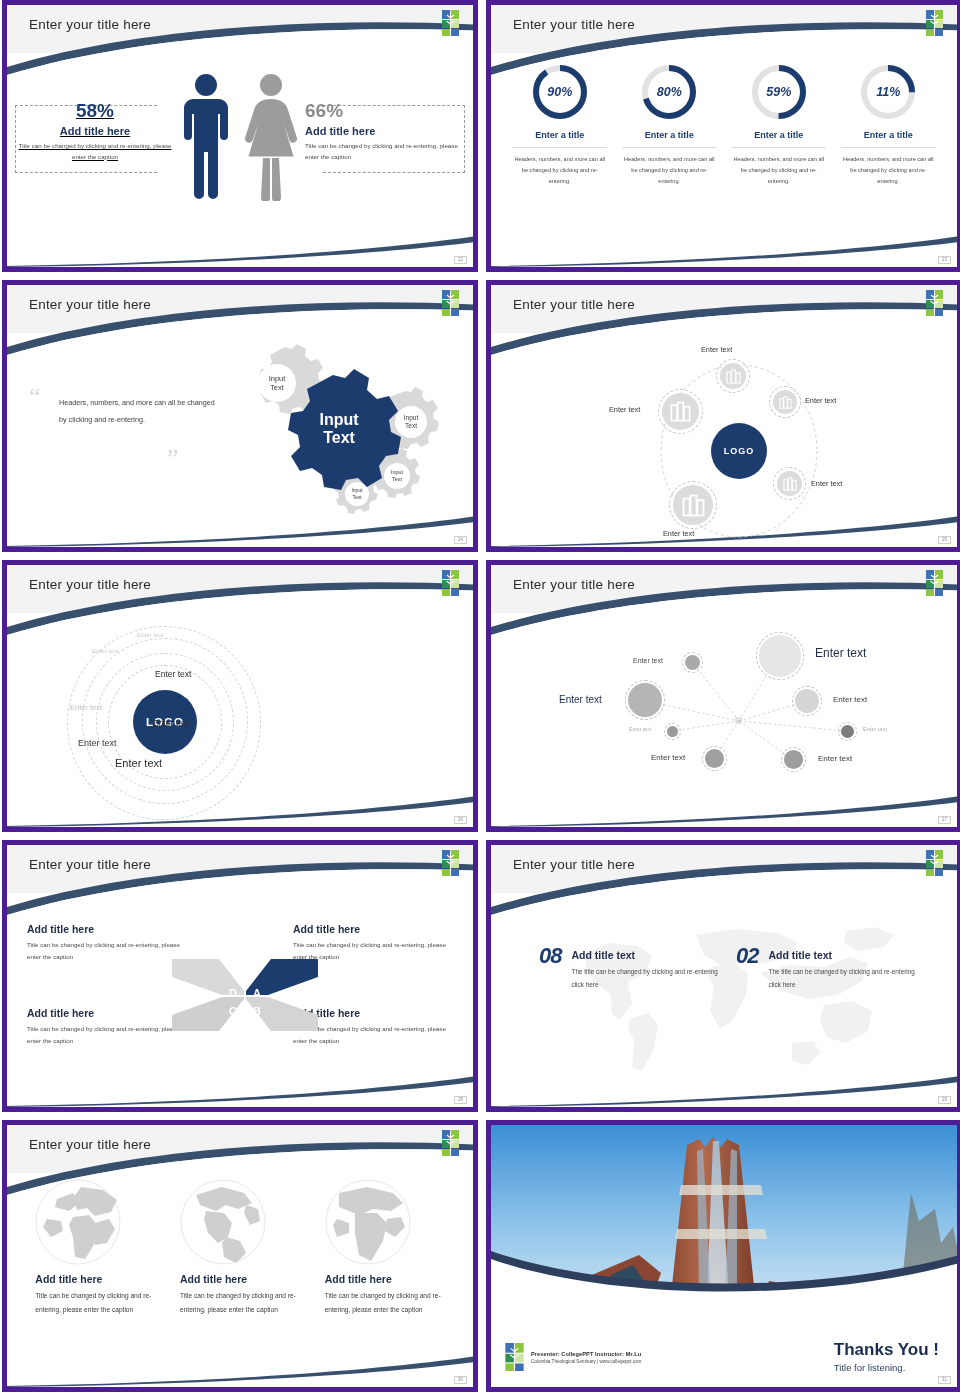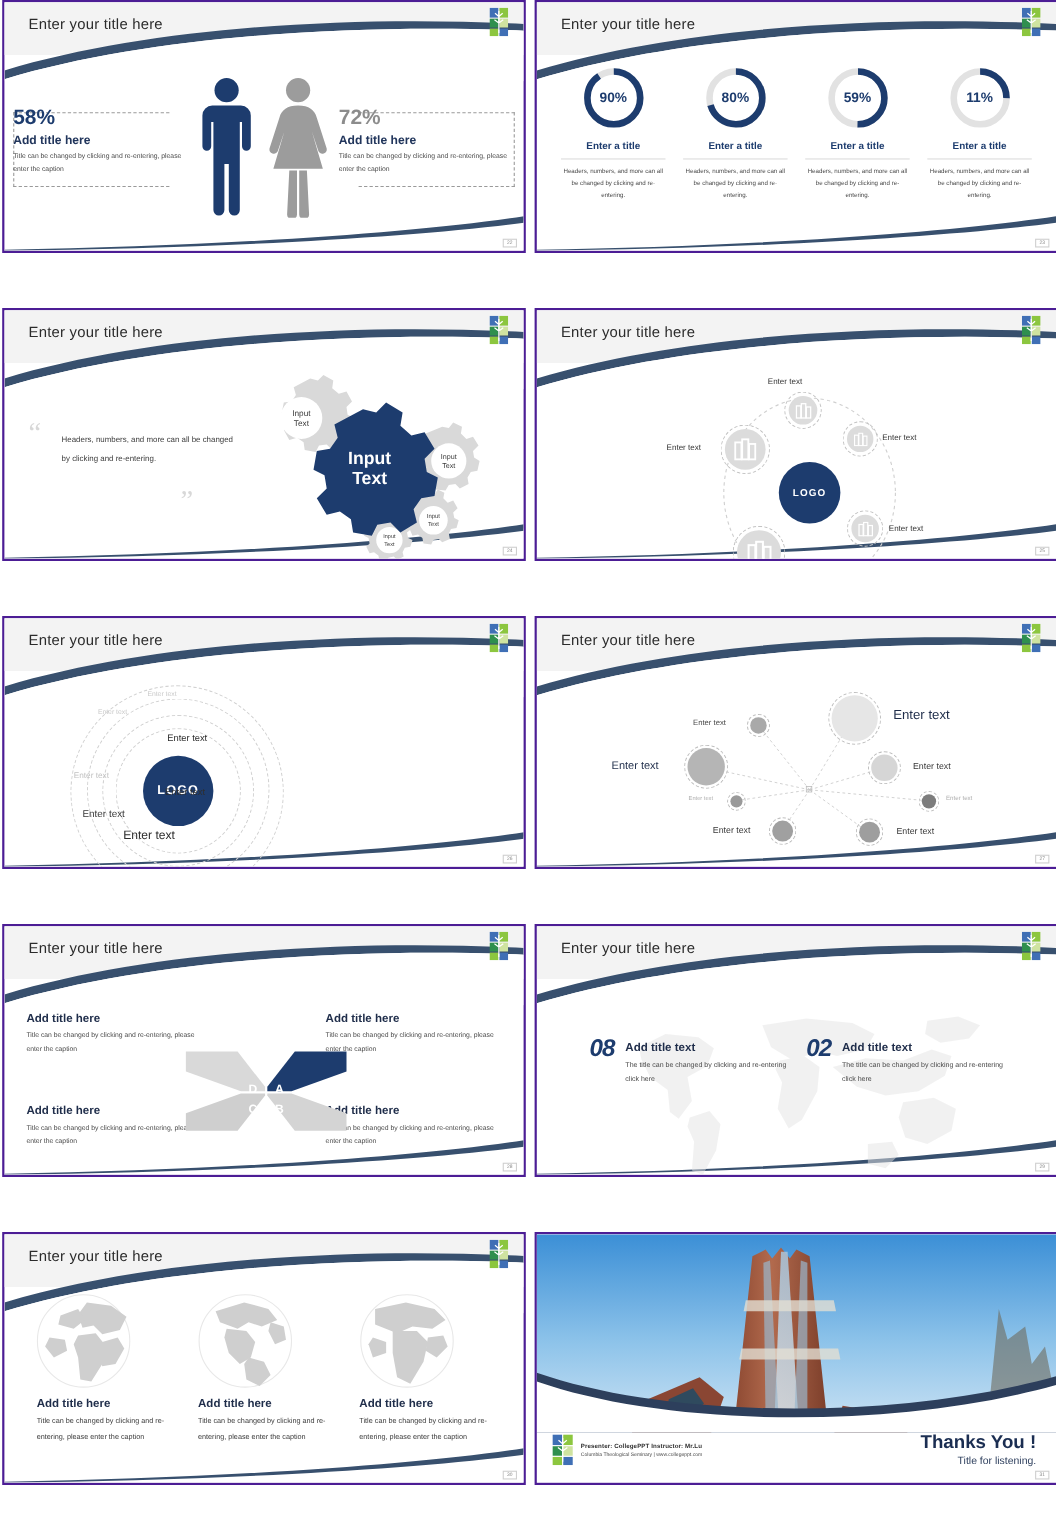--- a/index.html
+++ b/index.html
@@ -12,24 +12,24 @@
   .deck {
     display: grid;
     grid-template-columns: 476px 476px;
     grid-template-rows: repeat(5, 272px);
     column-gap: 8px;
     row-gap: 8px;
     padding: 0px 2px;
   }
   .slide {
     position: relative;
-    width: 476px; height: 230px;
+    width: 476px; height: 272px;
     background: #fff;
     overflow: hidden;
-    border: 2px solid #4c1d95;
+    border: 5px solid #4c1d95;
   }
   
   .hdr-band {
     position:absolute; left:0; top:0; width:100%; height:48px;
     background:#f3f3f3;
   }
   .curve-top {
     position:absolute; left:0; top:14px; width:100%; height:58px;
     overflow:hidden;
   }
@@ -49,36 +49,36 @@
     position:absolute; right:6px; bottom:3px;
     font-size:4.5px; color:#8a8a8a;
     border:1px solid #cfcfcf; padding:1px 3px; line-height:1;
     background:#fff; z-index:7;
   }
   .body-area { position:absolute; left:0; top:48px; width:100%; bottom:0; z-index:4; }
 
   
   .g-wrap { position:absolute; inset:0; }
   .g-figs { position:absolute; left:50%; top:18px; transform:translateX(-50%); display:flex; gap:10px; }
-  .g-left { position:absolute; left:8px; top:48px; width:160px; text-align:left; }
+  .g-left { position:absolute; left:8px; top:48px; width:160px; text-align:center;text-decoration:underline; }
   .g-right { position:absolute; right:8px; top:48px; width:160px; text-align:left; }
   .g-pct { font-size:19px; font-weight:700; line-height:1.1; }
   .g-pct.blue { color:#1d3c6e; }
   .g-pct.gray { color:#8c8c8c; }
   .g-sub { font-size:11px; font-weight:700; color:#22365c; margin-top:3px; }
   .g-txt { font-size:6.2px; color:#4a4a4a; line-height:1.75; margin-top:4px; }
   .dash-l { position:absolute; left:8px; top:52px; width:142px; height:68px;
      border:1px dashed #9a9a9a; border-right:none; }
   .dash-r { position:absolute; right:8px; top:52px; width:142px; height:68px;
      border:1px dashed #9a9a9a; border-left:none; }
 
   
   .donuts { position:absolute; left:0; right:0; top:10px; display:flex; justify-content:space-around; padding:0 14px; }
   .donut-col { width:95px; text-align:center; }
-  .donut { position:relative; width:58px; height:58px; margin:0 auto; }
+  .donut { position:relative; width:58px; height:58px; margin:0 auto;font-style:italic; }
   .donut .pctlbl { position:absolute; inset:0; display:flex; align-items:center; justify-content:center;
     font-size:12.5px; font-weight:700; color:#1d3c6e; }
   .d-title { font-size:9px; font-weight:700; color:#1d3c6e; margin-top:9px;
     padding-bottom:7px; border-bottom:1px solid #dcdcdc; }
   .d-desc { font-size:5.6px; color:#4a4a4a; line-height:1.95; margin-top:6px; }
   .q-mark { font-size:26px; color:#d8d8d8; font-family:"Liberation Serif",serif; line-height:.6; }
   .q-open { position:absolute; left:22px; top:56px; }
   .q-close { position:absolute; left:160px; top:118px; }
   .q-text { position:absolute; left:52px; top:62px; width:160px;
     font-size:7.2px; color:#3d3d3d; line-height:2.3; }
@@ -115,21 +115,21 @@
   .n-p { font-size:6.4px; color:#4a4a4a; line-height:2.0; margin-top:5px; }
 
   
   .globes { position:absolute; left:0; right:0; top:6px; display:flex; justify-content:space-around; padding:0 16px; }
   .globe-col { width:120px; }
   .gl-h { font-size:10.5px; font-weight:700; color:#1f2d4a; margin-top:8px; }
   .gl-p { font-size:6.6px; color:#3d3d3d; line-height:2.05; margin-top:4px; }
 
   
   .photo { position:absolute; left:0; top:0; width:100%; height:180px; overflow:hidden; }
-  .thx-wrap { position:absolute; right:18px; bottom:14px; text-align:right; }
+  .thx-wrap { position:absolute; right:18px; bottom:14px; text-align:left; }
   .thx-1 { font-size:17px; font-weight:700; color:#1b2e52; }
   .thx-2 { font-size:9.5px; color:#30415f; margin-top:2px; }
   .foot-l { position:absolute; left:14px; bottom:16px; display:flex; align-items:center; gap:7px; }
   .foot-t1 { font-size:5.6px; color:#2e2e2e; font-weight:600; letter-spacing:.1px; }
   .foot-t2 { font-size:4.6px; color:#4a4a4a; margin-top:2px; }
   svg { display:block; }
 </style>
 </head>
 <body>
 
@@ -172,21 +172,21 @@
             <path d="M21 87 h7 v40 a4.5 4.5 0 0 1 -9 0 z M30 87 h7 l2 40 a4.5 4.5 0 0 1 -9 0 z" fill="#9c9c9c"></path>
           </svg>
         </div>
 
         <div class="g-left">
           <div class="g-pct blue">58%</div>
           <div class="g-sub">Add title here</div>
           <div class="g-txt">Title can be changed by clicking and re-entering, please enter the caption</div>
         </div>
         <div class="g-right">
-          <div class="g-pct gray">72%</div>
+          <div class="g-pct gray">66%</div>
           <div class="g-sub">Add title here</div>
           <div class="g-txt">Title can be changed by clicking and re-entering, please enter the caption</div>
         </div>
       </div>
     </div>
 
     <div class="curve-bot">
       <svg width="476" height="42" viewBox="0 0 476 42">
           <path d="M476 14 C380 28 200 40 0 42 L0 42 L476 42 Z" fill="#ffffff"></path>
           <path d="M476 10 C380 25 200 38 0 41 L0 42 C200 40 380 29 476 16 Z" fill="#38506e"></path>

